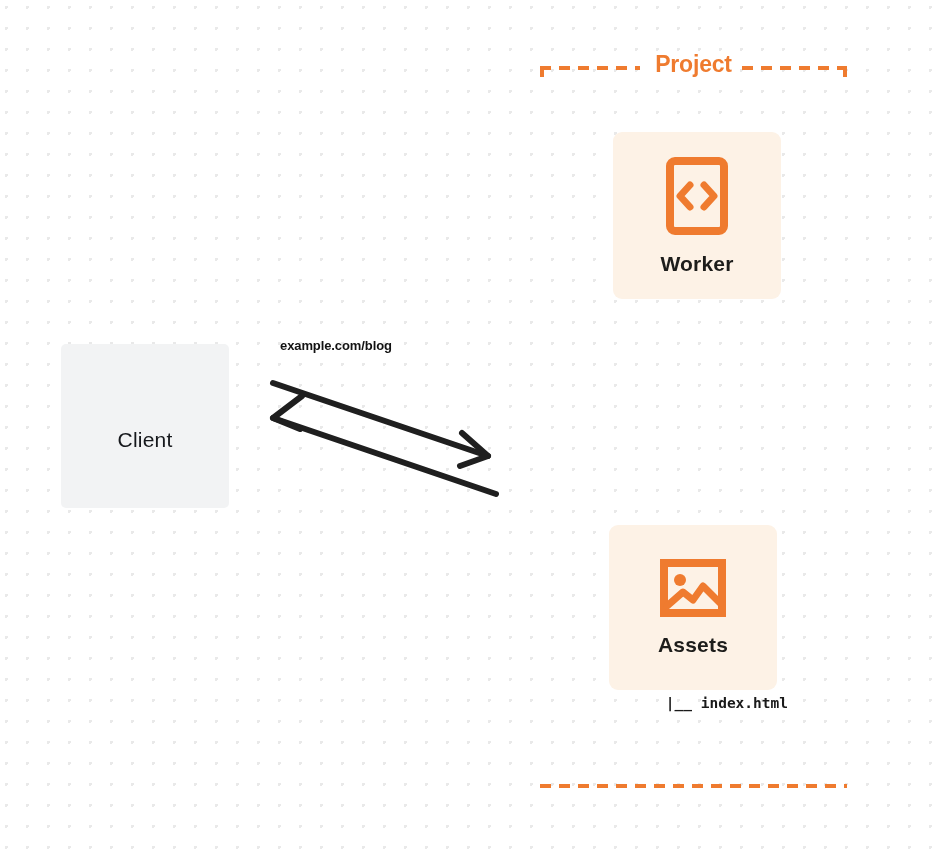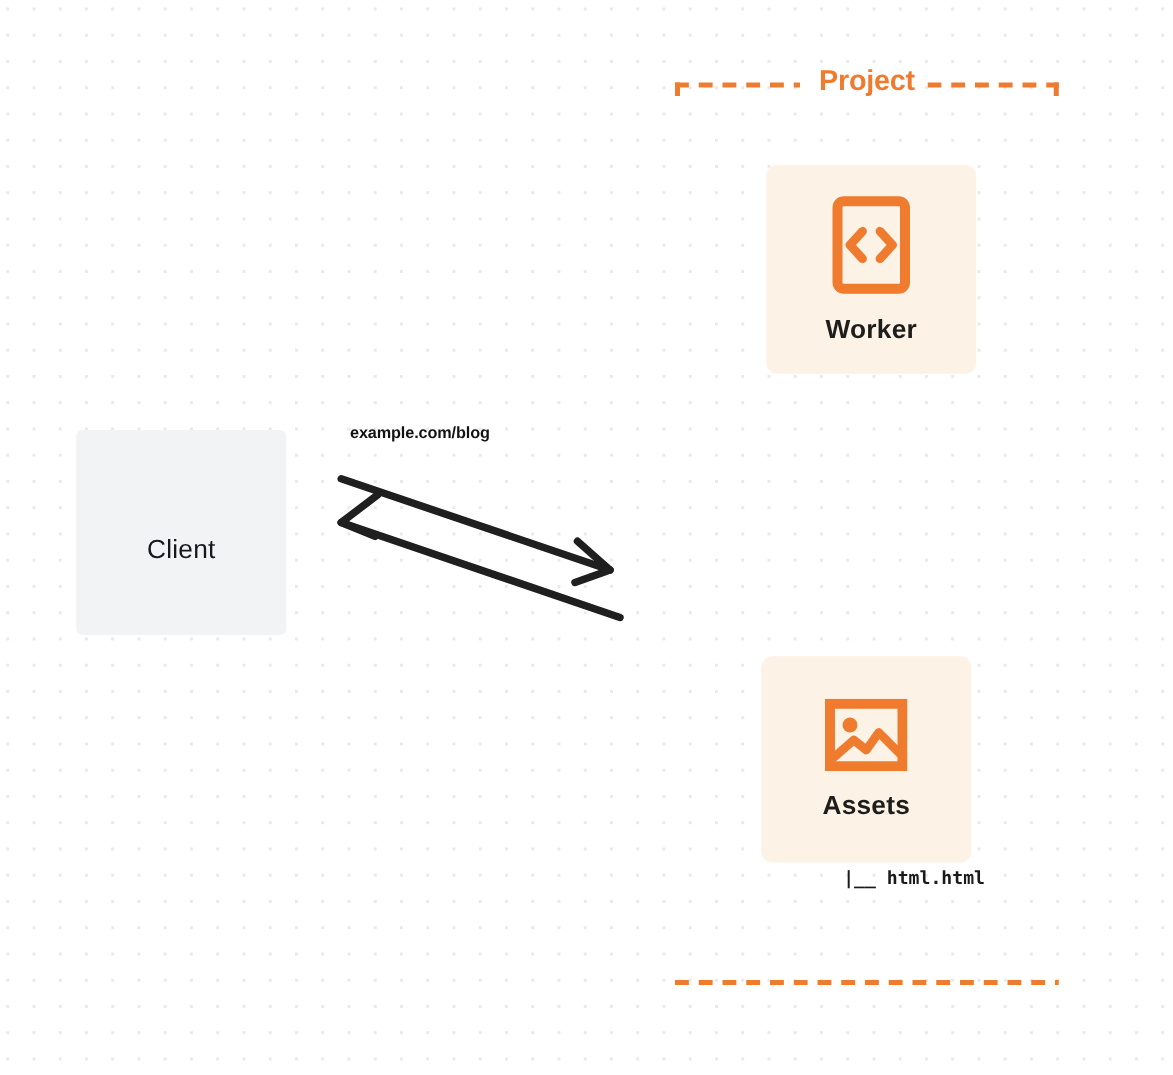--- a/index.html
+++ b/index.html
@@ -207,18 +207,18 @@
     <div class="card card-assets">
       <svg class="card-icon" width="66" height="58" viewBox="0 0 66 58">
         <rect x="4" y="4" width="58" height="50" fill="none" stroke="#ef7b2f" stroke-width="8"></rect>
         <circle cx="20" cy="21" r="6" fill="#ef7b2f"></circle>
         <polyline points="7,47 23,33 33,41 43,27 60,44" fill="none" stroke="#ef7b2f" stroke-width="7" stroke-linecap="round" stroke-linejoin="round"></polyline>
       </svg>
       <span class="card-label">Assets</span>
     </div>
 
     <div class="file-tree">
-      <div>  |__ html.html</div>
+      <div>  |__ index.html</div>
       
     </div>
   </div>
 
 </div>
 
 </body></html>

